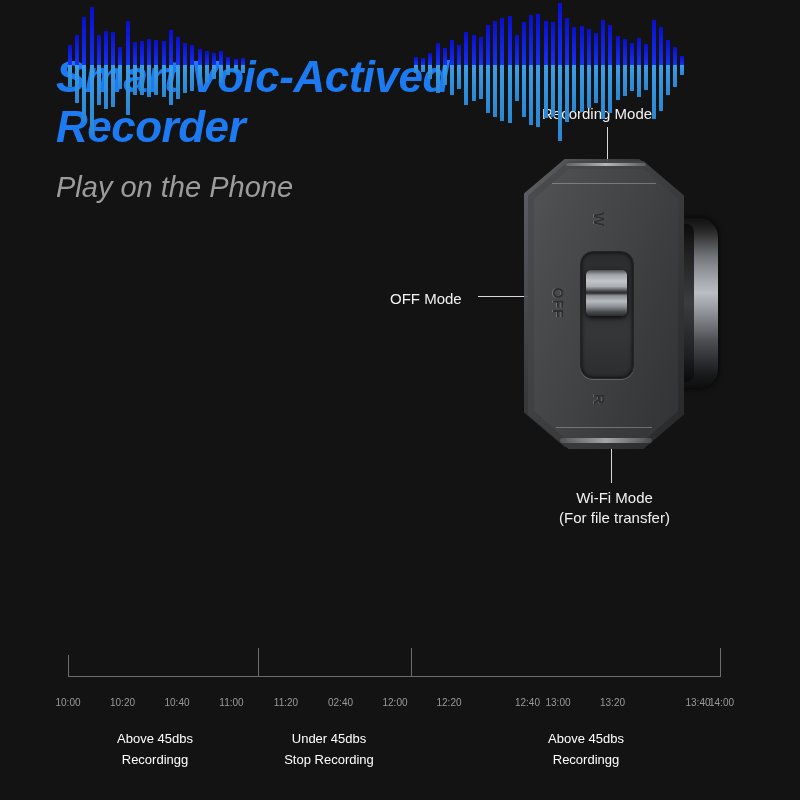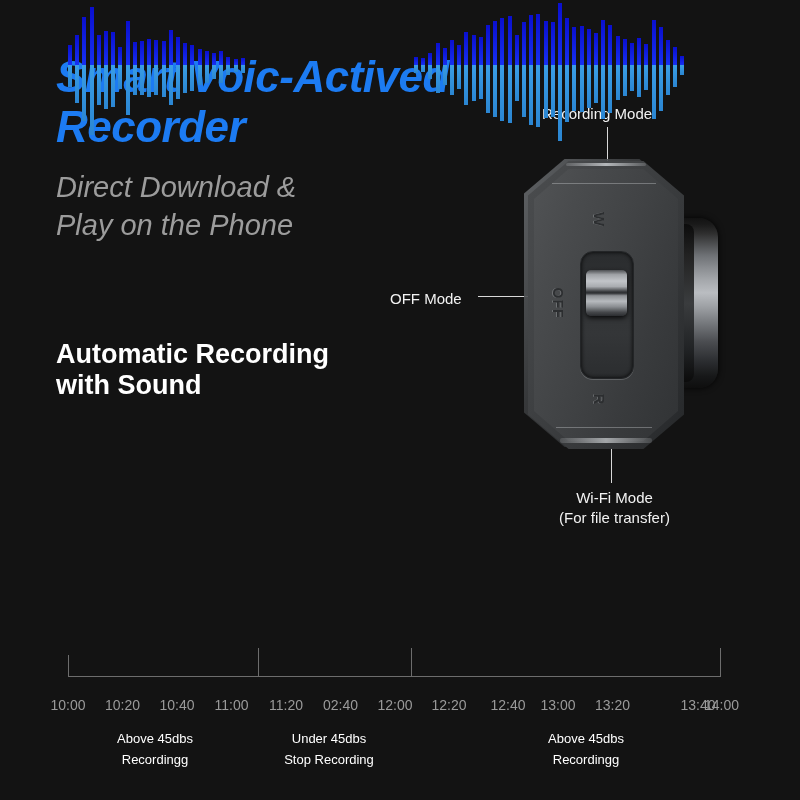--- a/index.html
+++ b/index.html
@@ -138,21 +138,21 @@
 
   .axis-line{position:absolute;background:#6d6d6d;}
   #axis-h{left:68px;top:676px;width:653px;height:1px;}
   .divider{position:absolute;width:1px;background:#6d6d6d;}
   #div-1{left:68px;top:655px;height:22px;}
   #div-2{left:258px;top:648px;height:29px;}
   #div-3{left:411px;top:648px;height:29px;}
   #div-4{left:720px;top:648px;height:29px;}
 
   .tick{
-    position:absolute;top:697px;color:#9A9A9A;font-size:14px;
+    position:absolute;top:697px;color:#9A9A9A;font-size:10px;
     text-align:center;width:40px;
   }
 
   .caption{
     position:absolute;color:#FFFFFF;font-size:13px;line-height:21px;
     text-align:center;width:200px;
   }
   #cap-1{left:55px;top:728px;}
   #cap-2{left:229px;top:728px;}
   #cap-3{left:486px;top:728px;}
@@ -161,28 +161,23 @@
 <body>
 
 <div id="stage">
 
   <div class="headline">
     <div>Smart Voic-Actived</div>
     <div>Recorder</div>
   </div>
 
   <div class="subhead">
-    <div>Direct Download &amp;</div>
     <div>Play on the Phone</div>
   </div>
 
-  <div class="feature-title">
-    <div>Automatic Recording</div>
-    <div>with Sound</div>
-  </div>
 
 
   <div class="callout" id="callout-recording">Recording Mode</div>
   <div class="leader" id="leader-recording"></div>
 
   <div class="callout" id="callout-off">OFF Mode</div>
   <div class="leader" id="leader-off"></div>
 
   <div class="callout" id="callout-wifi">
     <div>Wi-Fi Mode</div>
@@ -473,21 +468,21 @@
 
   <div id="tick-container">
       <div class="tick" style="left: 48px;">10:00</div>
       <div class="tick" style="left: 102.5px;">10:20</div>
       <div class="tick" style="left: 157px;">10:40</div>
       <div class="tick" style="left: 211.5px;">11:00</div>
       <div class="tick" style="left: 266px;">11:20</div>
       <div class="tick" style="left: 320.5px;">02:40</div>
       <div class="tick" style="left: 375px;">12:00</div>
       <div class="tick" style="left: 429px;">12:20</div>
-      <div class="tick" style="left: 488px;">12:40</div>
+      <div class="tick" style="left: 500px; text-align: right;">12:40</div>
       <div class="tick" style="left: 538px;">13:00</div>
       <div class="tick" style="left: 592.5px;">13:20</div>
       <div class="tick" style="left: 678px;">13:40</div>
       <div class="tick" style="left: 701.5px;">14:00</div>
     </div>
 
   <div class="caption" id="cap-1">
     <div>Above 45dbs</div>
     <div>Recordingg</div>
   </div>

